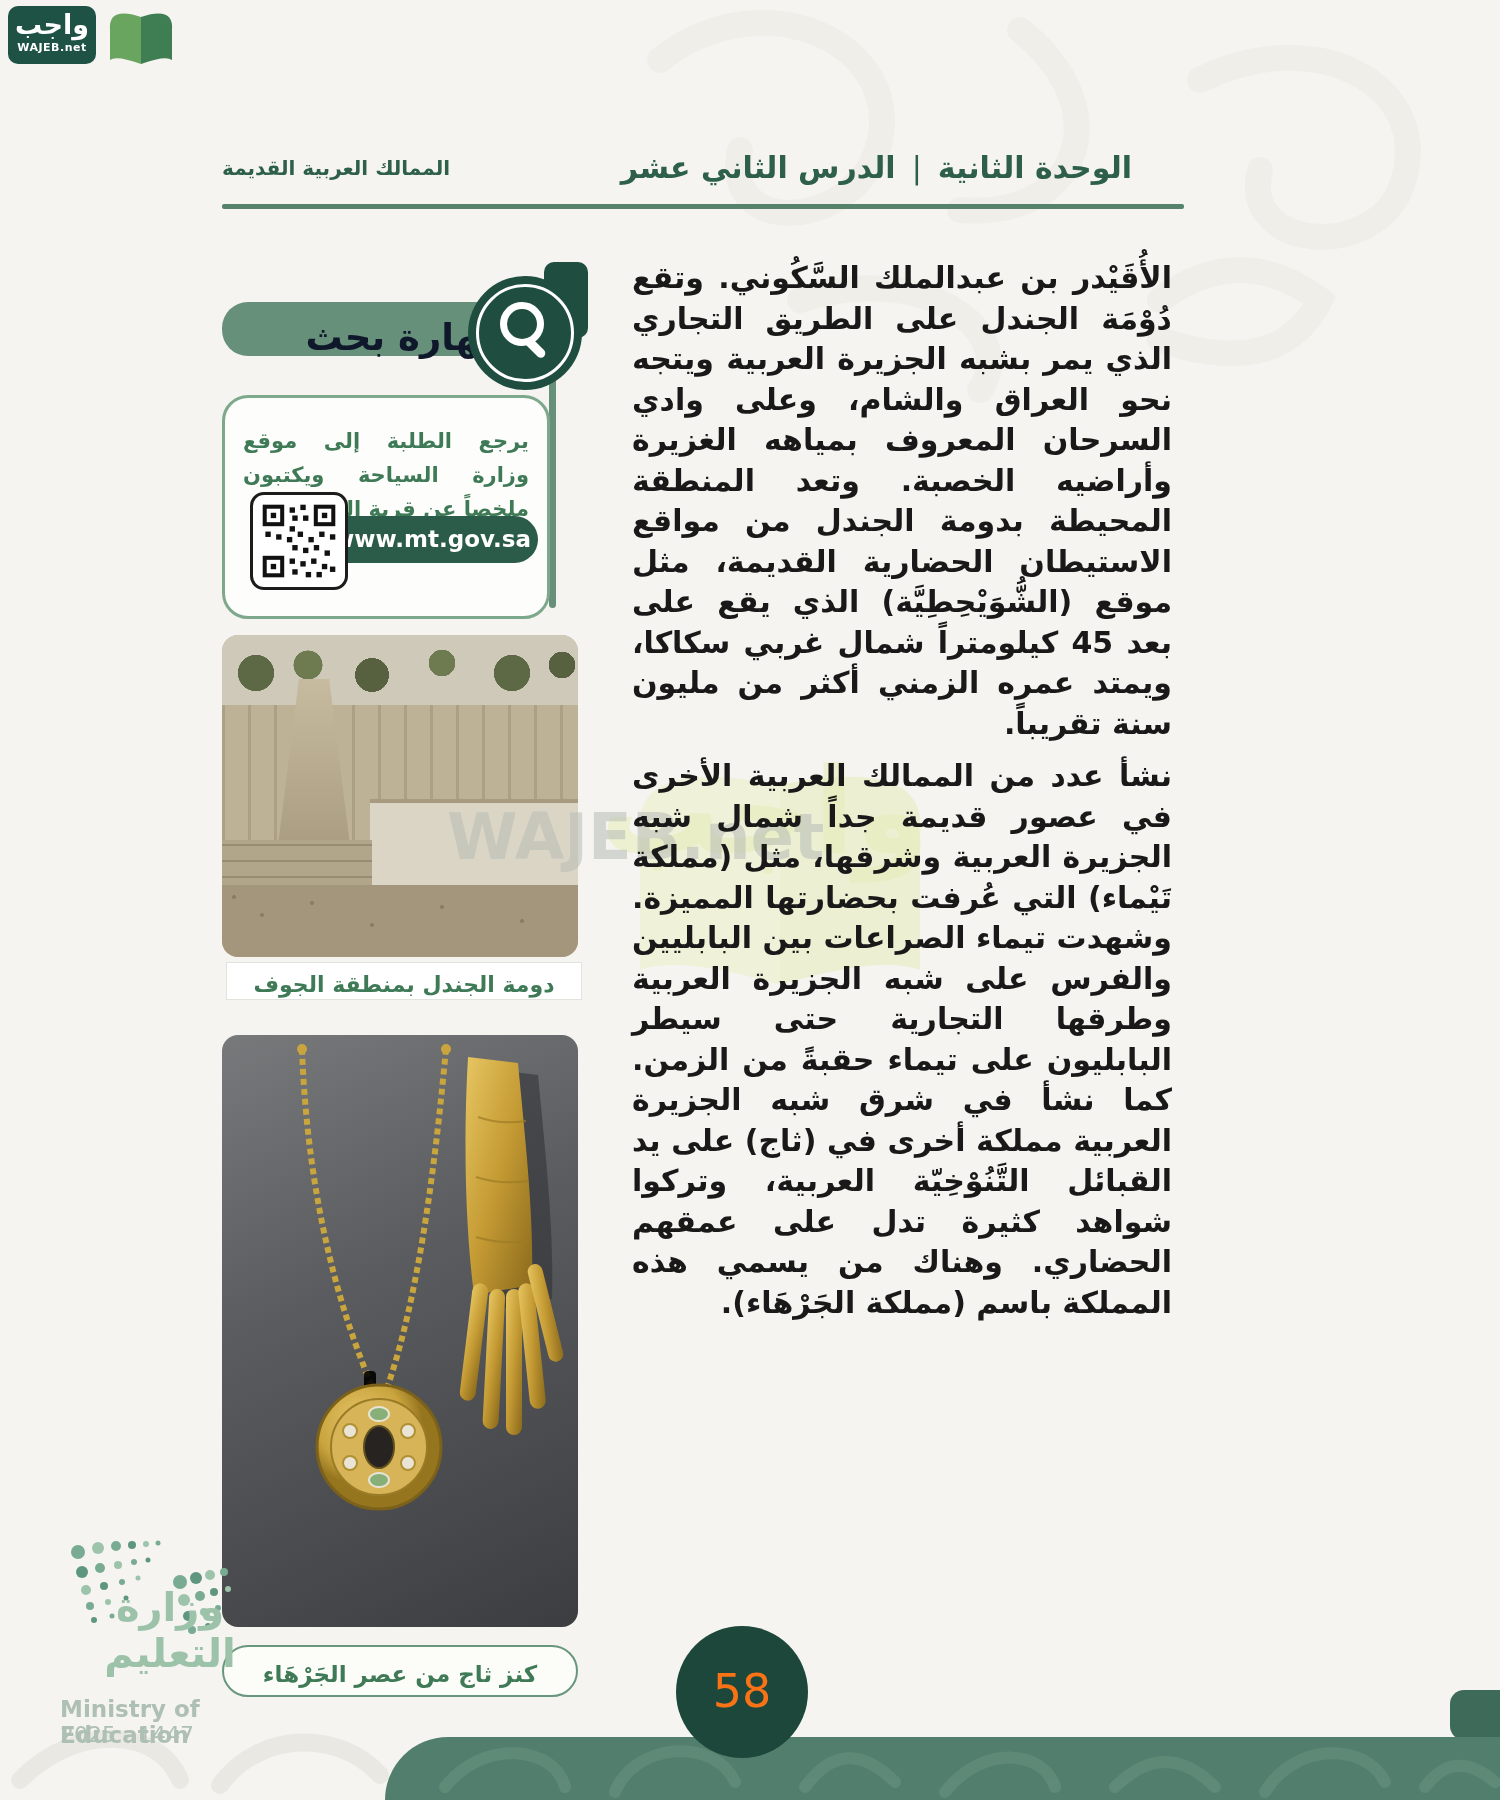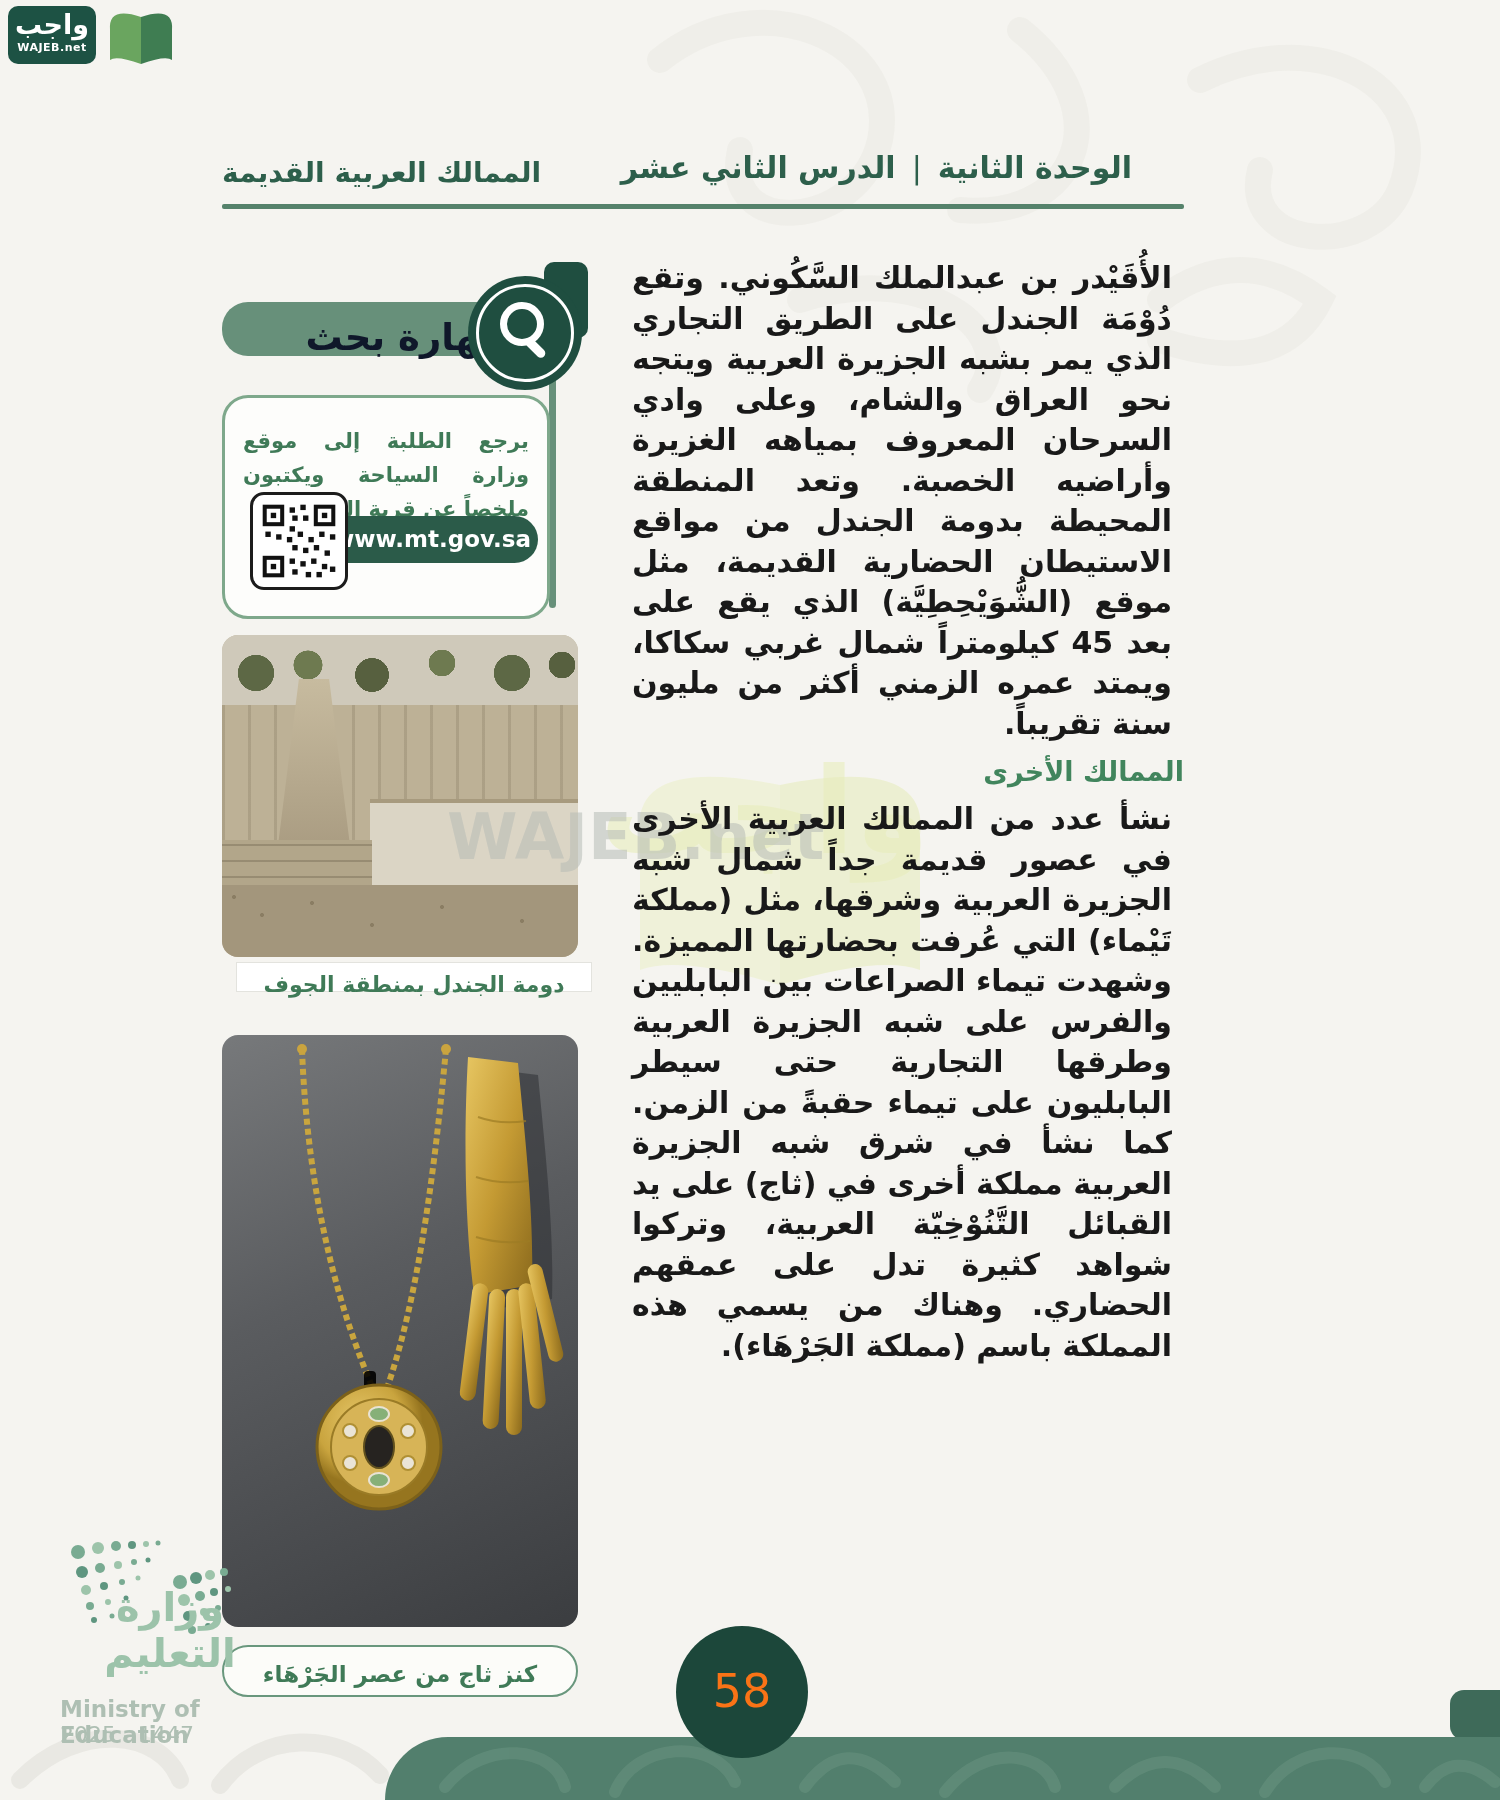--- a/index.html
+++ b/index.html
@@ -16,21 +16,21 @@
   
   .wajeb-box{left:8px;top:6px;width:88px;height:58px;background:#1d5244;border-radius:10px;
     color:#fff;text-align:center;direction:rtl;}
   .wajeb-ar{display:block;font-size:27px;font-weight:bold;line-height:34px;margin-top:2px;}
   .wajeb-net{display:block;font-size:11px;letter-spacing:.5px;line-height:12px;font-weight:bold;}
 
   
   .hdr-right{right:368px;top:150px;width:440px;direction:rtl;text-align:left;
     font-size:30px;font-weight:bold;color:#2d5f4b;white-space:nowrap;}
   .hdr-sep{padding:0 16px;font-weight:normal;color:#2d5f4b;}
-  .hdr-chapter{left:222px;top:156px;font-size:28px;font-weight:bold;color:#2d5f4b;direction:rtl;}
+  .hdr-chapter{left:222px;top:156px;font-size:20px;font-weight:bold;color:#2d5f4b;direction:rtl;}
   .hdr-rule{left:222px;top:204px;width:962px;height:5px;background:#55826b;border-radius:2px;}
 
   
   .skill-tab{left:544px;top:262px;width:44px;height:76px;background:#1f4e40;border-radius:10px;}
   .skill-banner{left:222px;top:302px;width:300px;height:54px;background:#67907a;
     border-radius:26px 0 42px 26px;color:#0f172a;direction:rtl;
     font-size:37px;font-weight:bold;text-align:center;line-height:72px;padding-left:32px;}
   .skill-circle{left:468px;top:276px;width:114px;height:114px;border-radius:50%;background:#1f4e40;}
   .skill-circle .ring{position:absolute;left:8px;top:8px;width:92px;height:92px;border:3px solid #fff;border-radius:50%;}
   .mag-ring{position:absolute;left:32px;top:26px;width:30px;height:30px;border:7px solid #fff;border-radius:50%;}
@@ -65,21 +65,21 @@
     box-shadow:0 -4px 0 #a79a7e;}
   .ruins-block{position:absolute;left:0;top:205px;width:150px;height:70px;background:#b2a68a;
     background-image:repeating-linear-gradient(0deg,rgba(90,80,60,.3) 0 2px,transparent 2px 16px);}
   .ruins-fore{position:absolute;left:0;bottom:0;right:0;height:72px;background:#a3967c;
     background-image:radial-gradient(circle 3px at 12px 12px,#8a7d63 70%,transparent 71%),
       radial-gradient(circle 3px at 40px 30px,#8a7d63 70%,transparent 71%),
       radial-gradient(circle 3px at 90px 18px,#8a7d63 70%,transparent 71%),
       radial-gradient(circle 3px at 150px 40px,#8a7d63 70%,transparent 71%),
       radial-gradient(circle 3px at 220px 22px,#8a7d63 70%,transparent 71%),
       radial-gradient(circle 3px at 300px 36px,#8a7d63 70%,transparent 71%);}
-  .caption1{left:236px;top:962px;width:356px;height:30px;background:#ffffff;border:1px solid #e3e3de;
+  .caption1{left:226px;top:962px;width:356px;height:38px;background:#ffffff;border:1px solid #e3e3de;
     box-sizing:border-box;text-align:center;direction:rtl;
     font-size:22px;font-weight:bold;color:#3f7a57;line-height:44px;}
 
   
   .photo-treasure{left:222px;top:1035px;width:356px;height:592px;border-radius:16px;overflow:hidden;
     background:linear-gradient(155deg,#77797b 0%,#5a5c5f 40%,#3b3d40 100%);}
   .caption2{left:222px;top:1645px;width:356px;height:52px;background:#fcfcf9;border:2px solid #69977d;
     border-radius:29px;box-sizing:border-box;text-align:center;direction:rtl;
     font-size:23px;font-weight:bold;color:#3f7a57;line-height:54px;}
 
@@ -252,21 +252,20 @@
         <path d="M44,60 q22,8 48,4"></path>
           <path d="M42,120 q24,8 52,4"></path>
           <path d="M42,180 q26,8 54,4"></path>
       </g>
     </svg>
   </div>
   <div class="abs caption2">كنز ثاج من عصر الجَرْهَاء</div>
 
   <div class="abs article">
     <p>الأُقَيْدر بن عبدالملك السَّكُوني. وتقع دُوْمَة الجندل على الطريق التجاري الذي يمر بشبه الجزيرة العربية ويتجه نحو العراق والشام، وعلى وادي السرحان المعروف بمياهه الغزيرة وأراضيه الخصبة. وتعد المنطقة المحيطة بدومة الجندل من مواقع الاستيطان الحضارية القديمة، مثل موقع (الشُّوَيْحِطِيَّة) الذي يقع على بعد 45 كيلومتراً شمال غربي سكاكا، ويمتد عمره الزمني أكثر من مليون سنة تقريباً.</p>
-    <h2>الممالك الأخرى</h2>
     <p>نشأ عدد من الممالك العربية الأخرى في عصور قديمة جداً شمال شبه الجزيرة العربية وشرقها، مثل (مملكة تَيْماء) التي عُرفت بحضارتها المميزة. وشهدت تيماء الصراعات بين البابليين والفرس على شبه الجزيرة العربية وطرقها التجارية حتى سيطر البابليون على تيماء حقبةً من الزمن. كما نشأ في شرق شبه الجزيرة العربية مملكة أخرى في (ثاج) على يد القبائل التَّنُوْخِيّة العربية، وتركوا شواهد كثيرة تدل على عمقهم الحضاري. وهناك من يسمي هذه المملكة باسم (مملكة الجَرْهَاء).</p>
   </div>
 
   <svg class="abs wm" style="left:620px;top:715px;width:330px;height:300px;opacity:.45">
     <path d="M20,120 Q10,40 160,70 L160,270 Q60,240 20,255 Z" fill="#e9efbe"></path>
     <path d="M300,120 Q310,40 160,70 L160,270 Q260,240 300,255 Z" fill="#e2eaae"></path>
   </svg>
   <div class="abs wm wm-ar">واجب</div>
   <div class="abs wm wm-net">WAJEB.net</div>
 

